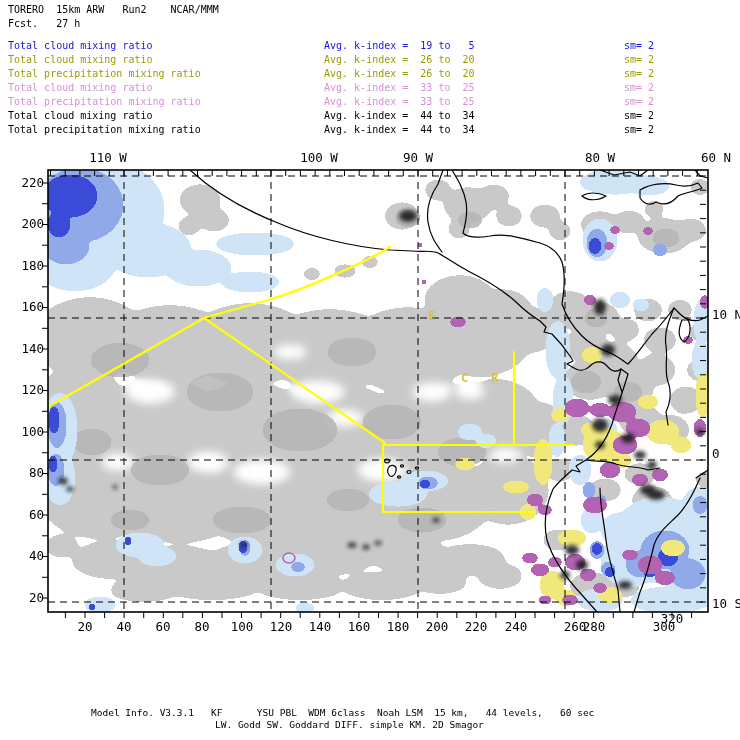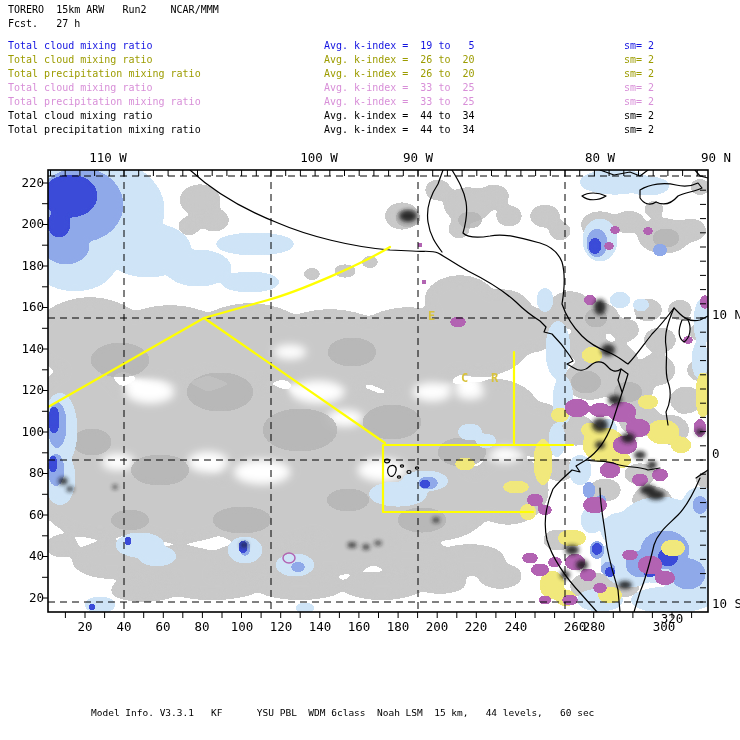--- a/index.html
+++ b/index.html
@@ -387,21 +387,21 @@
 
     <rect x="48" y="170" width="660" height="442" fill="none" stroke="#000" stroke-width="1.6"></rect>
     <path id="ticks" stroke="#000" stroke-width="1" fill="none" d="M697.3 170 V176 M682.6 170 V176 M667.9 170 V176 M653.2 170 V176 M638.5 170 V176 M623.8 170 V176 M609.1 170 V176 M594.4 170 V176 M579.7 170 V176 M565.0 170 V176 M550.3 170 V176 M535.6 170 V176 M520.9 170 V176 M506.2 170 V176 M491.5 170 V176 M476.8 170 V176 M462.1 170 V176 M447.4 170 V176 M432.7 170 V176 M418.0 170 V176 M403.3 170 V176 M388.6 170 V176 M373.9 170 V176 M359.2 170 V176 M344.5 170 V176 M329.8 170 V176 M315.1 170 V176 M300.4 170 V176 M285.7 170 V176 M271.0 170 V176 M256.3 170 V176 M241.6 170 V176 M226.9 170 V176 M212.2 170 V176 M197.5 170 V176 M182.8 170 V176 M168.1 170 V176 M153.4 170 V176 M138.7 170 V176 M124.0 170 V176 M109.3 170 V176 M94.6 170 V176 M79.9 170 V176 M65.2 170 V176 M50.5 170 V176 M706 602.0 H700 M706 587.8 H700 M706 573.6 H700 M706 559.4 H700 M706 545.2 H700 M706 531.0 H700 M706 516.8 H700 M706 502.6 H700 M706 488.4 H700 M706 474.2 H700 M706 460.0 H700 M706 445.8 H700 M706 431.6 H700 M706 417.4 H700 M706 403.2 H700 M706 389.0 H700 M706 374.8 H700 M706 360.6 H700 M706 346.4 H700 M706 332.2 H700 M706 318.0 H700 M706 303.8 H700 M706 289.6 H700 M706 275.4 H700 M706 261.2 H700 M706 247.0 H700 M706 232.8 H700 M706 218.6 H700 M706 204.4 H700 M706 190.2 H700 M706 176.0 H700 M48 598.0 H42 M48 577.3 H42 M48 556.5 H42 M48 535.8 H42 M48 515.0 H42 M48 494.3 H42 M48 473.5 H42 M48 452.8 H42 M48 432.0 H42 M48 411.3 H42 M48 390.5 H42 M48 369.8 H42 M48 349.0 H42 M48 328.3 H42 M48 307.5 H42 M48 286.8 H42 M48 266.0 H42 M48 245.2 H42 M48 224.5 H42 M48 203.7 H42 M48 183.0 H42 M65.4 612 V618 M85.0 612 V618 M104.6 612 V618 M124.1 612 V618 M143.7 612 V618 M163.3 612 V618 M182.8 612 V618 M202.4 612 V618 M222.0 612 V618 M241.5 612 V618 M261.1 612 V618 M280.7 612 V618 M300.2 612 V618 M319.8 612 V618 M339.4 612 V618 M358.9 612 V618 M378.5 612 V618 M398.1 612 V618 M417.6 612 V618 M437.2 612 V618 M456.8 612 V618 M476.3 612 V618 M495.9 612 V618 M515.5 612 V618 M535.0 612 V618 M554.6 612 V618 M574.2 612 V618 M593.7 612 V618 M613.3 612 V618 M632.9 612 V618 M652.4 612 V618 M672.0 612 V618 M691.6 612 V618 "></path>
   </svg>
 
   <div id="axislabels">
       <span class="axlab" style="left: 108px; top: 151px; transform: translateX(-50%);">110 W</span>
       <span class="axlab" style="left: 271px; top: 151px; transform: translateX(-50%); margin-left: 48px;">100 W</span>
       <span class="axlab" style="left: 418px; top: 151px; transform: translateX(-50%);">90 W</span>
       <span class="axlab" style="left: 564px; top: 151px; transform: translateX(-50%); margin-left: 36px;">80 W</span>
-      <span class="axlab" style="left: 716px; top: 151px; transform: translateX(-50%);">90 N</span>
+      <span class="axlab" style="left: 716px; top: 151px; transform: translateX(-50%);">60 N</span>
       <span class="axlab" style="left: 85px; top: 620px; transform: translateX(-50%);">20</span>
       <span class="axlab" style="left: 124px; top: 620px; transform: translateX(-50%);">40</span>
       <span class="axlab" style="left: 163px; top: 620px; transform: translateX(-50%);">60</span>
       <span class="axlab" style="left: 202px; top: 620px; transform: translateX(-50%);">80</span>
       <span class="axlab" style="left: 242px; top: 620px; transform: translateX(-50%);">100</span>
       <span class="axlab" style="left: 281px; top: 620px; transform: translateX(-50%);">120</span>
       <span class="axlab" style="left: 320px; top: 620px; transform: translateX(-50%);">140</span>
       <span class="axlab" style="left: 359px; top: 620px; transform: translateX(-50%);">160</span>
       <span class="axlab" style="left: 398px; top: 620px; transform: translateX(-50%);">180</span>
       <span class="axlab" style="left: 437px; top: 620px; transform: translateX(-50%);">200</span>
@@ -426,13 +426,14 @@
       <span class="axlab" style="left: 712px; top: 447px;">0</span>
       <span class="axlab" style="left: 712px; top: 597px;">10 S</span>
     </div>
   <div id="sites">
       <span class="site" style="left: 428px; top: 309px; color: rgb(216, 194, 60);">E</span>
       <span class="site" style="left: 461px; top: 371px; color: rgb(216, 194, 60);">C</span>
       <span class="site" style="left: 491px; top: 371px; color: rgb(216, 194, 60);">R</span>
     </div>
 
   <span class="ftr" style="left:91px;top:707px">Model Info. V3.3.1   KF      YSU PBL  WDM 6class  Noah LSM  15 km,   44 levels,   60 sec</span>
+  <span class="ftr" style="left:215px;top:719px">LW. Godd SW. Goddard DIFF. simple KM. 2D Smagor</span>
 </div>
 
 </body></html>

